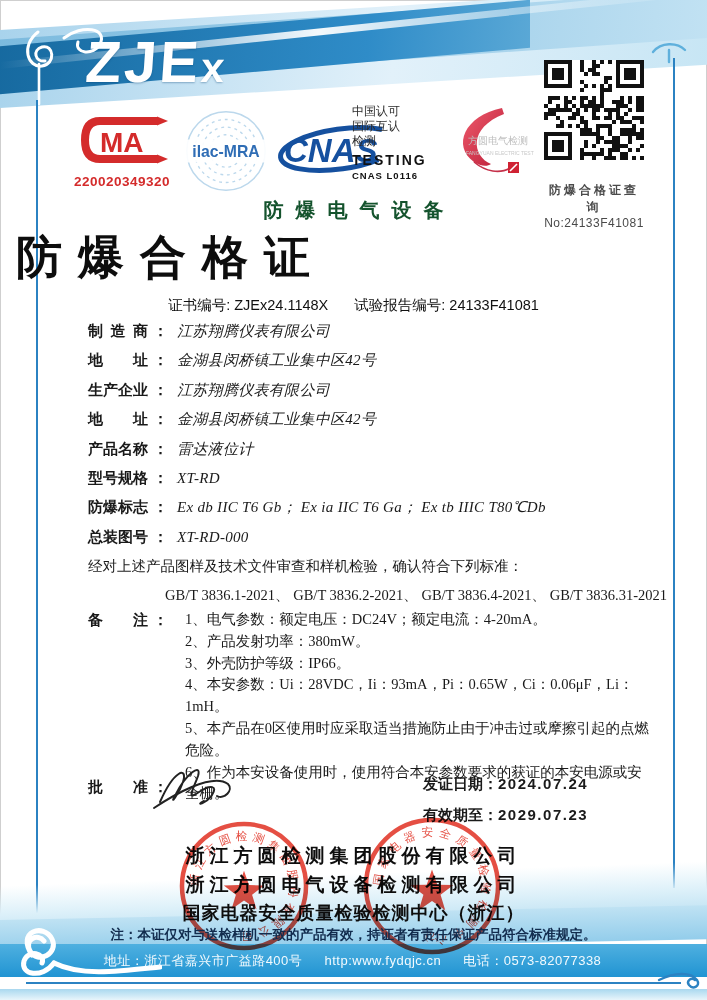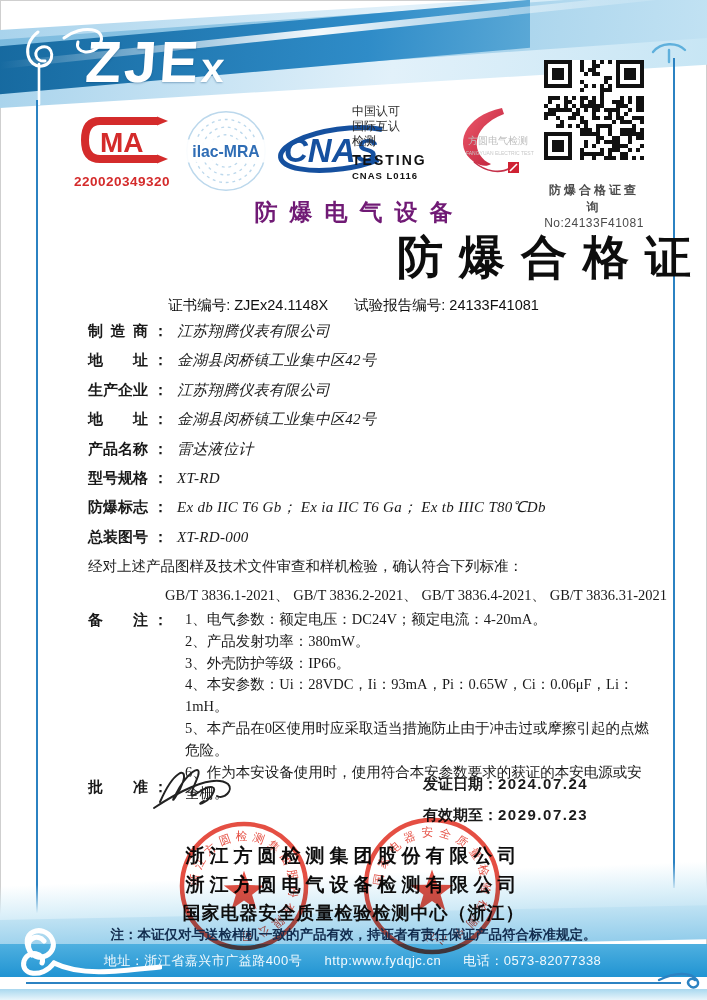--- a/index.html
+++ b/index.html
@@ -46,22 +46,22 @@
   .cnas-testing{font-weight:bold;font-size:14px;letter-spacing:2px;margin-top:4px;color:#111;}
   .cnas-code{font-weight:bold;font-size:9.5px;letter-spacing:1px;color:#111;}
   .logo-fy{position:absolute;left:428px;top:100px;}
   .qr-wrap{position:absolute;left:543px;top:60px;width:102px;text-align:center;}
   .qr-box{width:100px;height:100px;background:#fff;margin:0 auto;}
   .qr-caption{font-size:12px;letter-spacing:3px;color:#4a4a4a;margin-top:22px;font-weight:bold;}
   .qr-number{font-size:12px;color:#4a4a4a;letter-spacing:.5px;}
 
   
   .title-cat{position:absolute;top:197px;left:0;width:707px;text-align:center;
-        font-size:23px;font-weight:bold;letter-spacing:12px;text-indent:12px;color:#701a75;}
-  .title-main{position:absolute;top:227px;left:0;width:707px;text-align:right;
+        font-size:20px;font-weight:bold;letter-spacing:12px;text-indent:12px;color:#14532d;}
+  .title-main{position:absolute;top:227px;left:0;width:707px;text-align:left;
         font-size:46px;font-weight:bold;letter-spacing:16px;text-indent:16px;color:#0d0d0d;}
   .cert-line{position:absolute;top:296px;left:0;width:707px;display:flex;
         justify-content:center;gap:26px;font-size:14.5px;font-weight:bold;color:#111;}
   .cert-line .pair span{font-weight:normal;}
 
   
   .fields{position:absolute;top:322px;left:88px;right:50px;}
   .field-row{display:flex;align-items:baseline;height:29.4px;font-size:15px;}
   .flabel{display:inline-block;width:60px;font-weight:bold;text-align:justify;text-align-last:justify;}
   .fcolon{margin:0 9px 0 5px;font-weight:bold;}

